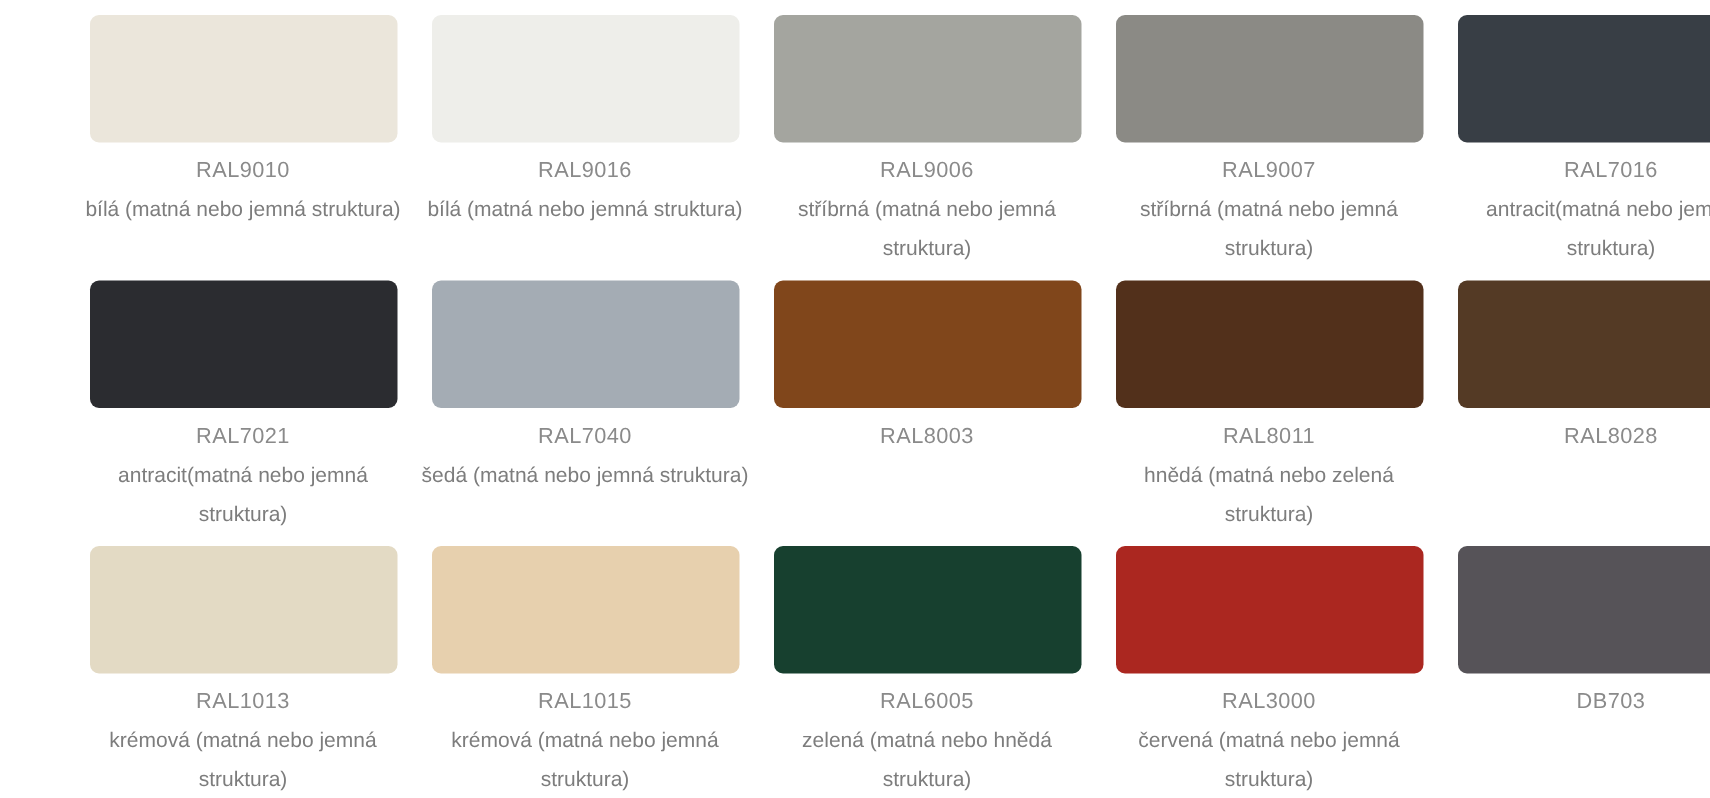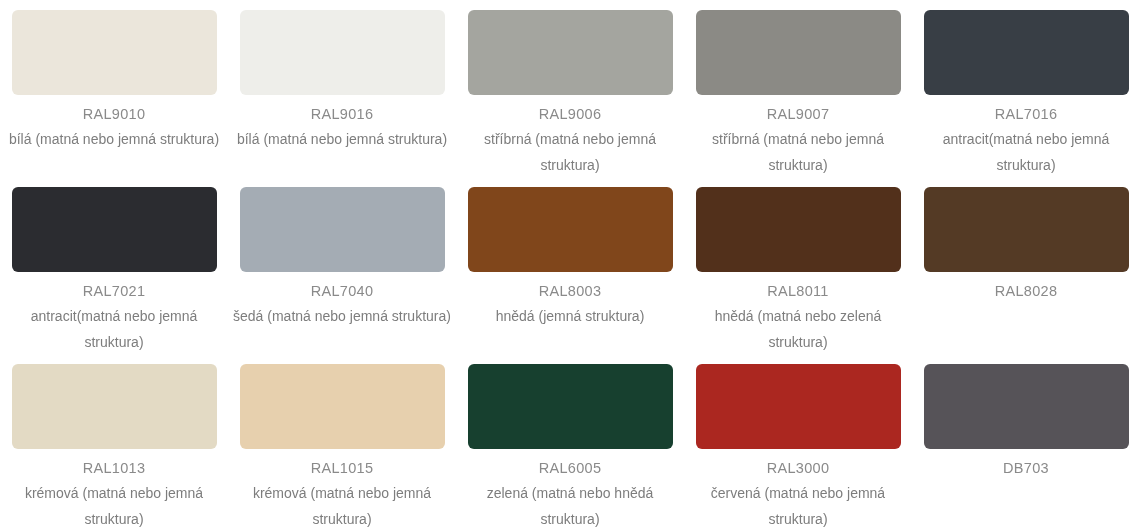--- a/index.html
+++ b/index.html
@@ -15,20 +15,21 @@
     font-family: "Liberation Sans", "DejaVu Sans", sans-serif;
     -webkit-font-smoothing: antialiased;
   }
   .swatch-grid {
     display: grid;
     grid-template-columns: repeat(5, 228px);
     grid-template-rows: 177px 177px 177px;
     width: 1140px;
     height: 531px;
     box-sizing: border-box;
+    padding-left: 48px;
   }
   .swatch-cell {
     display: flex;
     flex-direction: column;
     align-items: center;
     box-sizing: border-box;
     padding: 0;
   }
   .swatch-chip-wrap {
     width: 100%;
@@ -114,21 +115,20 @@
         <div class="swatch-chip" style="background-color: rgb(164, 172, 180);"></div>
       </div>
       <div class="swatch-code" style="color: rgb(138, 138, 138);">RAL7040</div>
       <div class="swatch-desc" style="color: rgb(125, 125, 125);">šedá (matná nebo jemná struktura)</div>
     </div>
     <div class="swatch-cell">
       <div class="swatch-chip-wrap">
         <div class="swatch-chip" style="background-color: rgb(128, 70, 27);"></div>
       </div>
       <div class="swatch-code" style="color: rgb(138, 138, 138);">RAL8003</div>
-      <div class="swatch-desc" style="color: rgb(125, 125, 125);">hnědá (jemná struktura)</div>
     </div>
     <div class="swatch-cell">
       <div class="swatch-chip-wrap">
         <div class="swatch-chip" style="background-color: rgb(82, 48, 27);"></div>
       </div>
       <div class="swatch-code" style="color: rgb(138, 138, 138);">RAL8011</div>
       <div class="swatch-desc" style="color: rgb(125, 125, 125);">hnědá (matná nebo zelená struktura)</div>
     </div>
     <div class="swatch-cell">
       <div class="swatch-chip-wrap">

